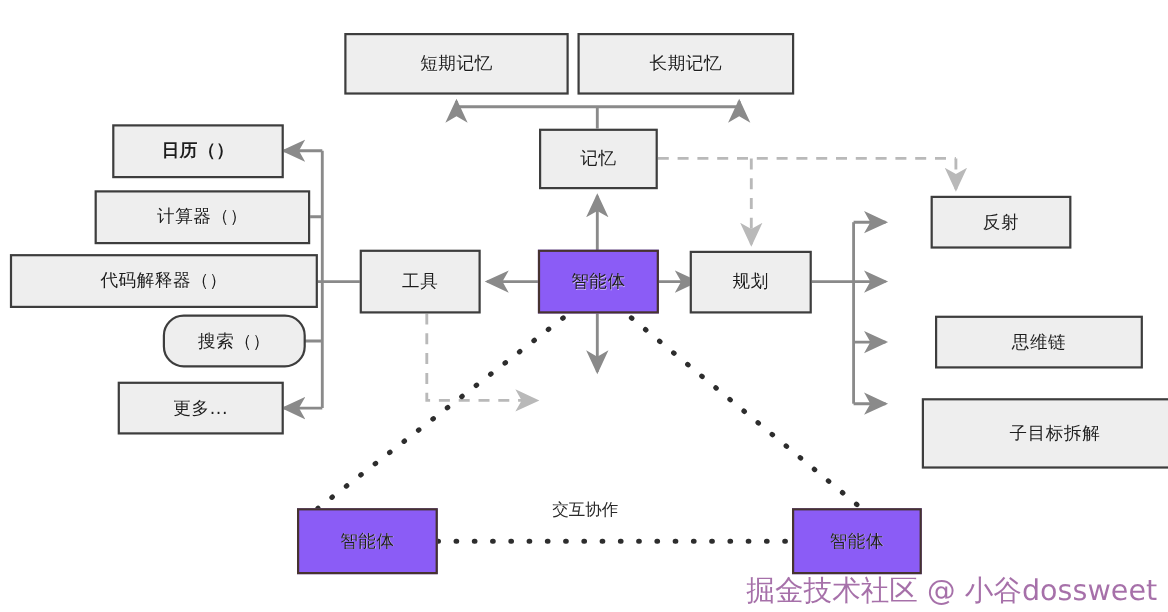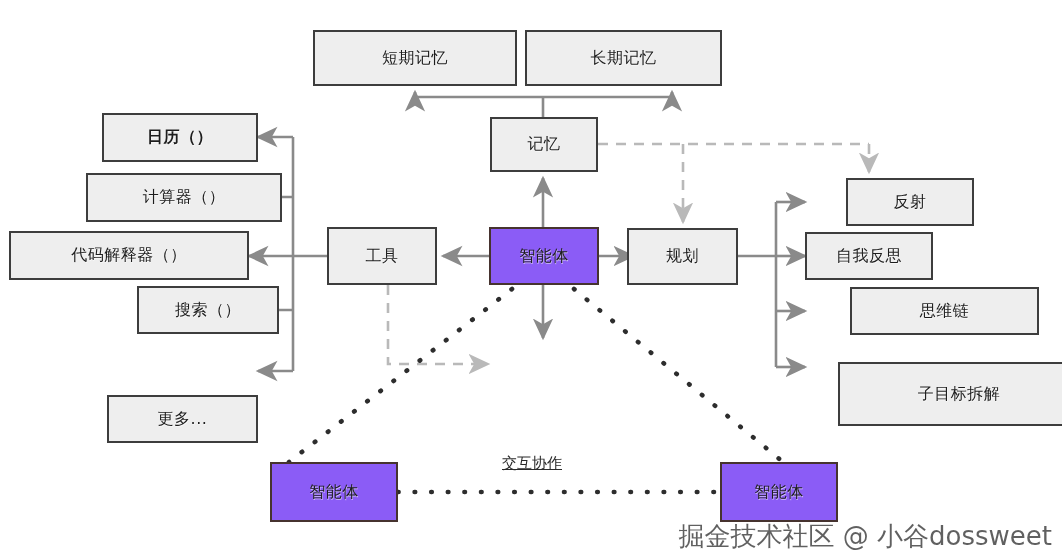--- a/index.html
+++ b/index.html
@@ -43,28 +43,27 @@
   .node.accent {
     background: #8b5cf6;
     border-color: #46332f;
   }
   .edge-label {
     position: absolute;
     font-size: 15px;
     color: #2a2a2a;
     z-index: 4;
     white-space: nowrap;
-    text-decoration: underline;
   }
   .watermark {
     position: absolute;
     right: 10px;
     bottom: 2px;
     font-size: 26px;
-    color: #000000;
+    color: #701a75;
     opacity: 0.62;
     z-index: 6;
     white-space: nowrap;
     font-family: "DejaVu Sans", "Liberation Sans", sans-serif;
   }
 </style>
 </head>
 <body>
 
 <div id="diagram-root">
@@ -138,45 +137,42 @@
   <div class="node" style="left:490px; top:117px; width:108px; height:55px;">
     <span>记忆</span>
   </div>
 
   <div class="node" style="left:102px; top:113px; width:156px; height:49px;font-weight:bold;">
     <span>日历（）</span>
   </div>
   <div class="node" style="left:86px; top:173px; width:196px; height:49px;">
     <span>计算器（）</span>
   </div>
-  <div class="node" style="left:9px; top:231px; width:240px; height:49px;font-family:Liberation Mono, monospace;">
+  <div class="node" style="left:9px; top:231px; width:280px; height:49px;font-family:Liberation Mono, monospace;">
     <span>代码解释器（）</span>
   </div>
-  <div class="node" style="left:137px; top:286px; width:142px; height:48px;">
+  <div class="node" style="left:148px; top:286px; width:130px; height:48px;border-radius:19px;">
     <span>搜索（）</span>
   </div>
-  <div class="node" style="left:107px; top:347px; width:151px; height:48px;margin-top:48px;">
+  <div class="node" style="left:107px; top:347px; width:151px; height:48px;">
     <span>更多...</span>
   </div>
 
   <div class="node" style="left:327px; top:227px; width:110px; height:58px;">
     <span>工具</span>
   </div>
   <div class="node accent" style="left:489px; top:227px; width:110px; height:58px;">
     <span>智能体</span>
   </div>
   <div class="node" style="left:627px; top:228px; width:111px; height:57px;">
     <span>规划</span>
   </div>
 
   <div class="node" style="left:805px; top:178px; width:128px; height:48px;margin-left:41px;">
     <span>反射</span>
-  </div>
-  <div class="node" style="left:805px; top:232px; width:128px; height:48px;">
-    <span>自我反思</span>
   </div>
   <div class="node" style="left:810px; top:287px; width:189px; height:48px;margin-left:40px;">
     <span>思维链</span>
   </div>
   <div class="node" style="left:810px; top:362px; width:242px; height:64px;margin-left:28px;">
     <span>子目标拆解</span>
   </div>
 
   <div class="node accent" style="left:270px; top:462px; width:128px; height:60px;">
     <span>智能体</span>

